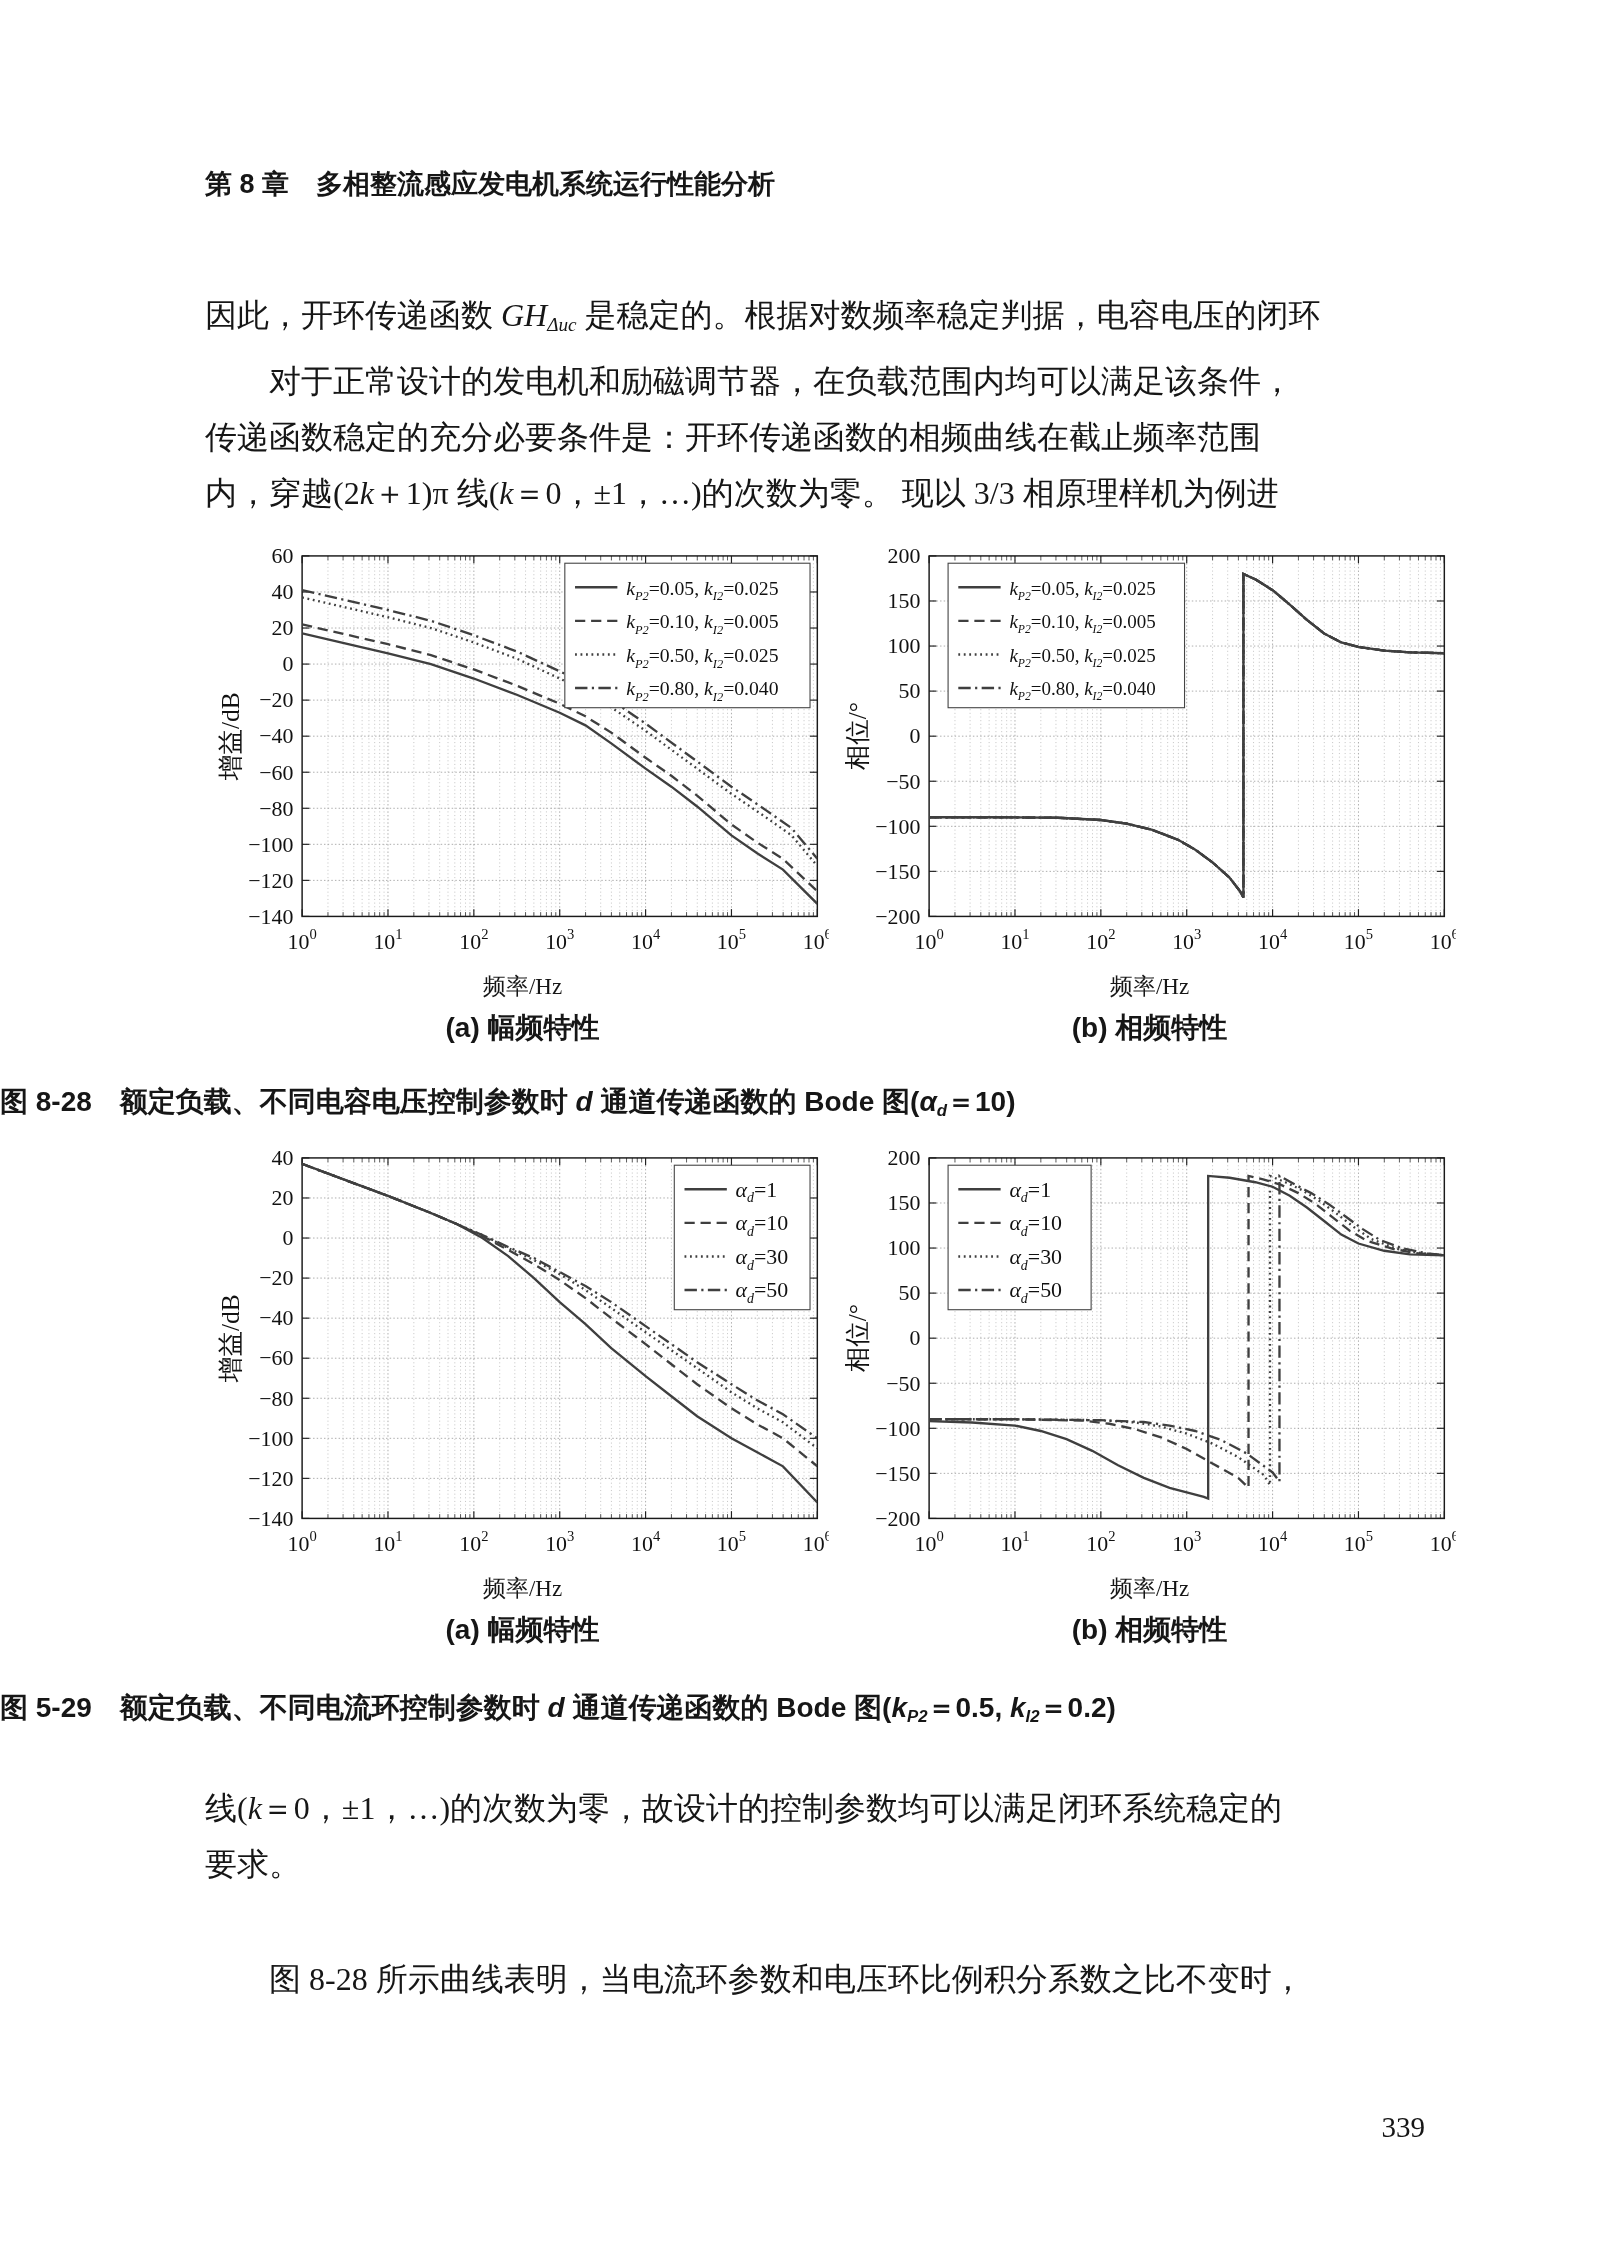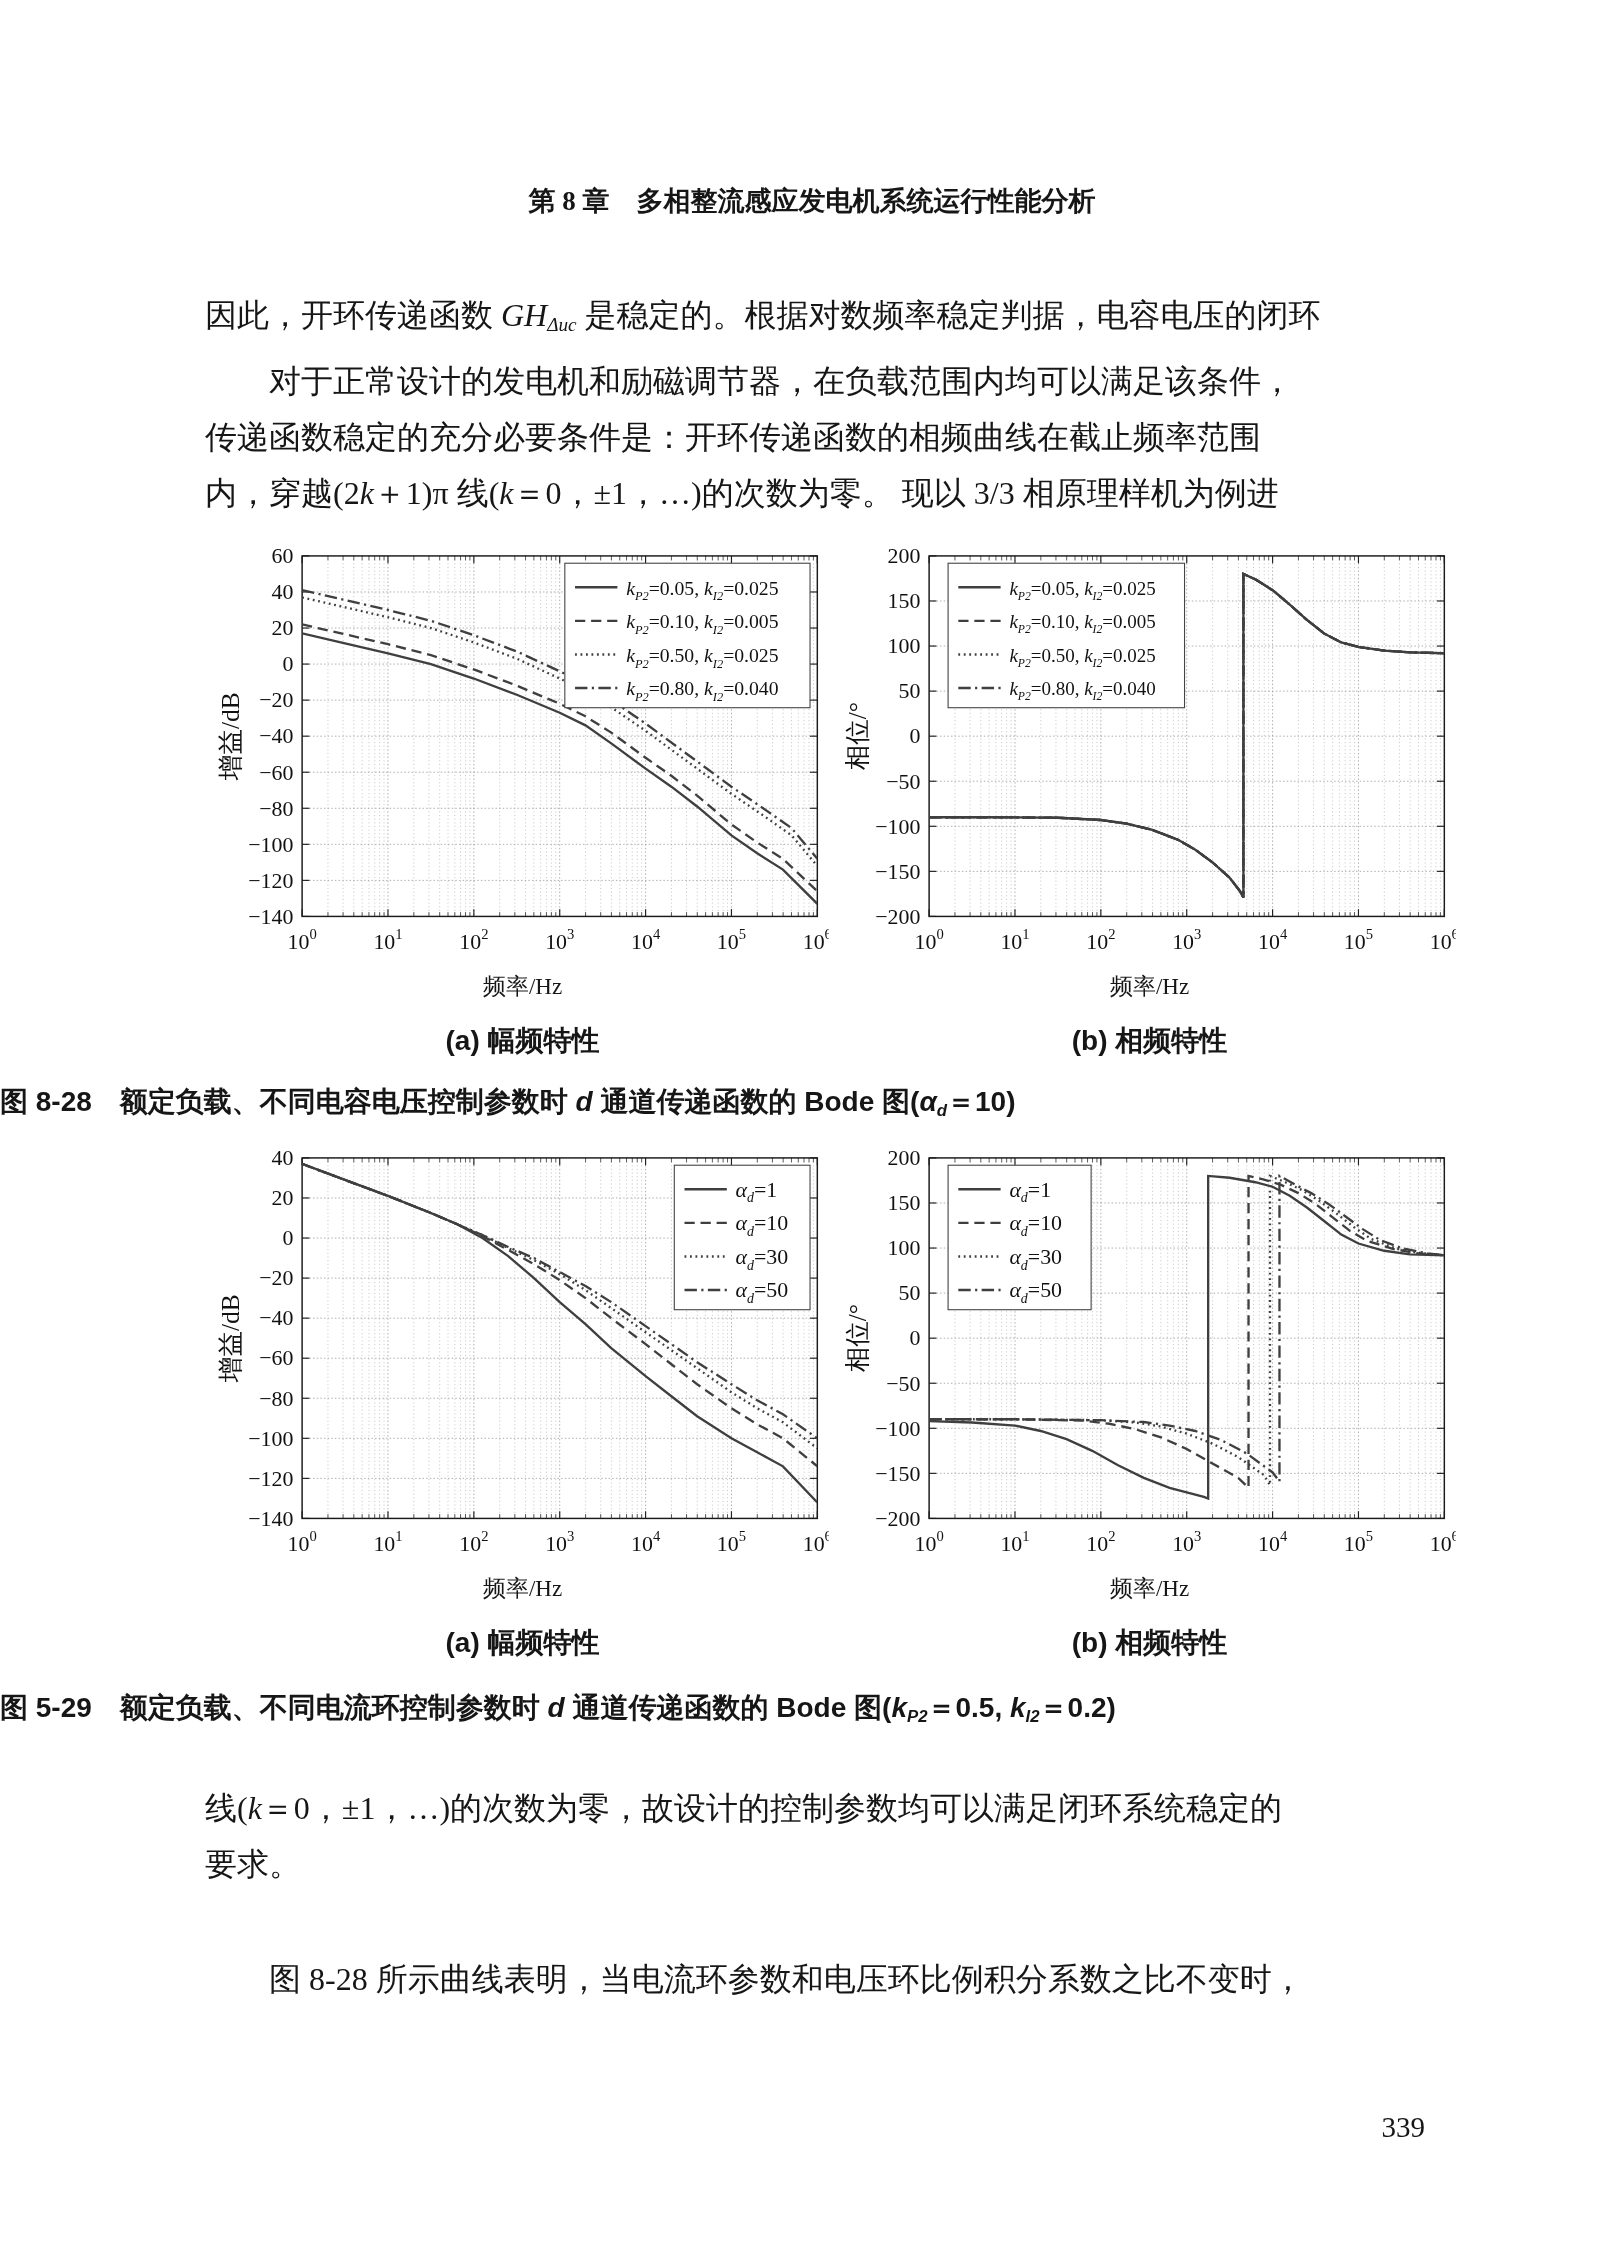--- a/index.html
+++ b/index.html
@@ -1,29 +1,29 @@
 <!DOCTYPE html>
 <html style="font-size:12.4px"><head>
 <meta charset="utf-8">
 <style>
   html,body{margin:0;padding:0;background:#e8e8e8;}
   .page{position:relative;width:1620px;height:2261px;background:#ffffff;
         font-family:"Liberation Serif",serif;color:#161616;overflow:hidden;}
-  .header{position:absolute;top:183px;left:205px;right:201px;text-align:center;
-          font-family:Liberation Serif, serif;font-weight:bold;font-size:27px;}
+  .header{position:absolute;top:166px;left:205px;right:201px;text-align:left;
+          font-family:Liberation Sans, sans-serif;font-weight:bold;font-size:27px;}
   .para{position:absolute;left:205px;width:1214px;font-size:32px;line-height:56px;}
   .line{white-space:nowrap;}
   .line.indent{text-indent:64px;}
   .seg-i{font-style:italic;}
   .seg-s{font-style:italic;font-size:0.60em;vertical-align:-0.28em;}
   .fig-row{position:absolute;left:216px;display:flex;gap:14px;}
   .subfig{width:613px;text-align:center;}
   .chart{width:613px;height:409px;display:block;}
   .xlab{font-size:23px;margin-top:15px;}
-  .subcap{font-family:"Liberation Sans",sans-serif;font-weight:bold;font-size:28px;margin-top:20px;}
+  .subcap{font-family:"Liberation Sans",sans-serif;font-weight:bold;font-size:28px;margin-top:7px;}
   .figcap{position:absolute;left:0;width:1620px;text-align:left;
           font-family:"Liberation Sans",sans-serif;font-weight:bold;font-size:28px;}
   .pagenum{position:absolute;top:2111px;right:195px;font-size:29px;}
 </style>
 </head>
 <body>
 
 <div class="page">
 
   <div class="header">第 8 章　多相整流感应发电机系统运行性能分析</div>

